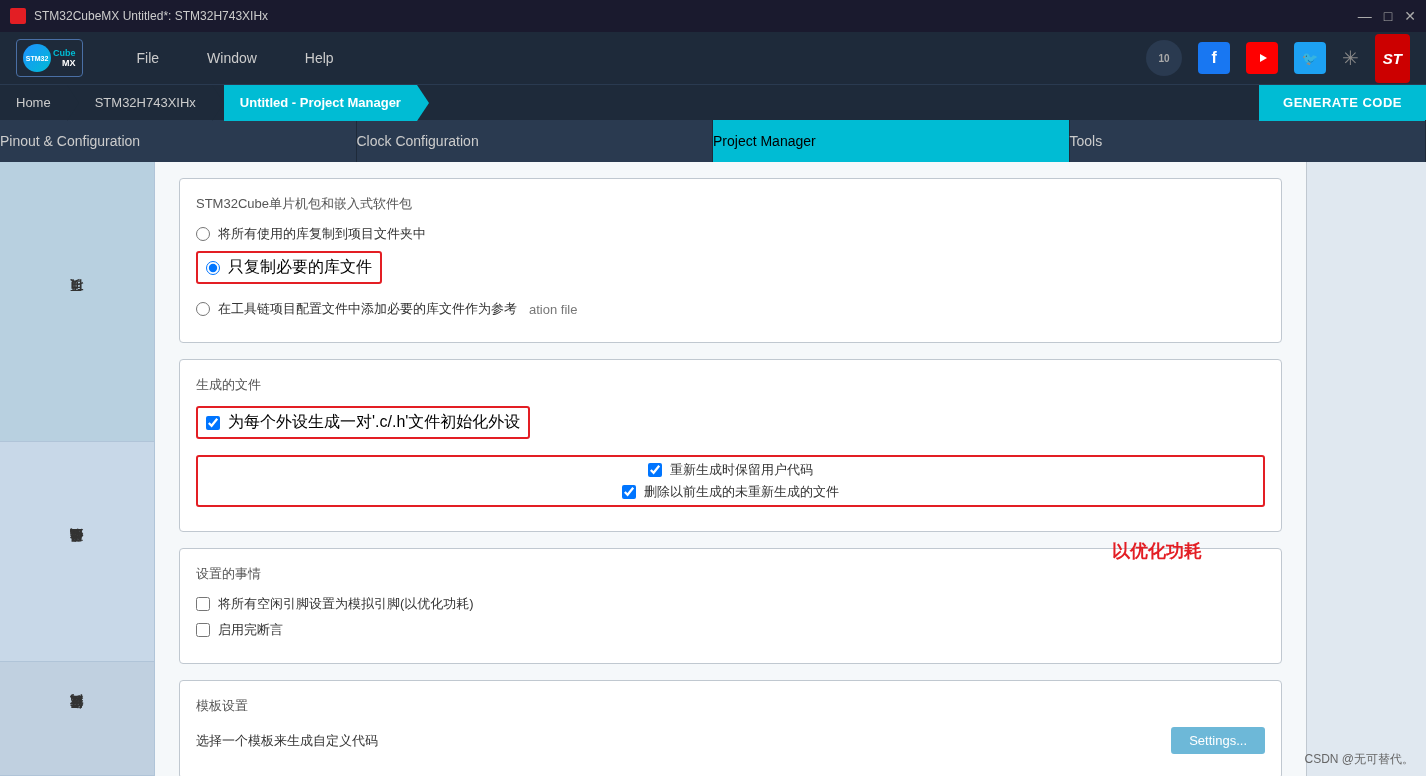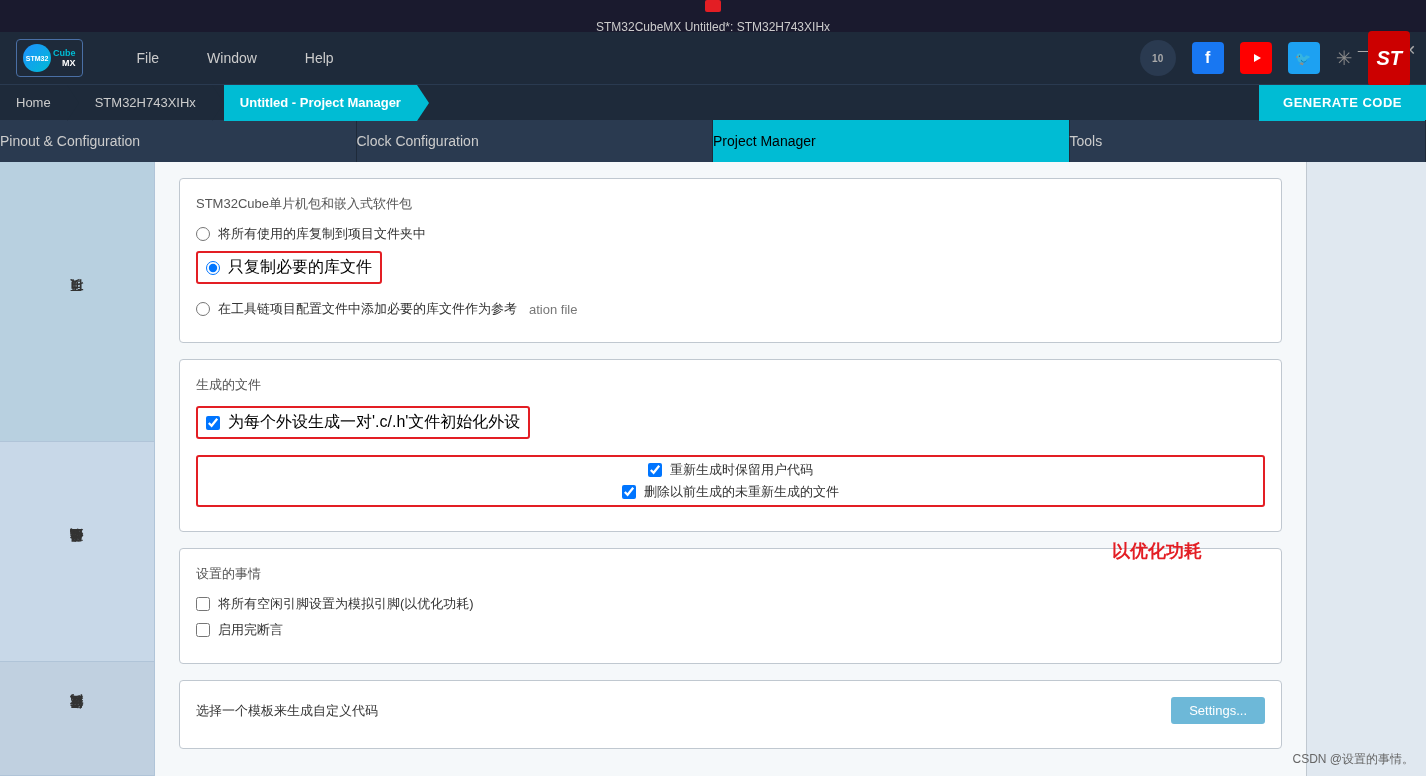--- a/index.html
+++ b/index.html
@@ -8,21 +8,20 @@
     
     .title-bar {
       background: #1a1a2e;
       color: #ccc;
       height: 32px;
       display: flex;
       align-items: center;
       padding: 0 10px;
       font-size: 12px;
       gap: 8px;
-      flex-direction: column;
     }
     .title-bar-icon { width: 16px; height: 16px; background: #e31e24; border-radius: 2px; display: inline-flex; align-items: center; justify-content: center; }
 
     
     .menu-bar {
       background: #1e2a3a;
       height: 52px;
       display: flex;
       align-items: center;
       padding: 0 16px;
@@ -67,21 +66,21 @@
     }
     .social-icon {
       width: 32px; height: 32px;
       border-radius: 4px;
       display: flex; align-items: center; justify-content: center;
       font-size: 18px; font-weight: bold;
     }
     .fb-icon { background: #1877f2; color: #fff; }
     .yt-icon { background: #ff0000; color: #fff; }
     .tw-icon { background: #1da1f2; color: #fff; }
-    .st-logo { background: #cc0000; color: #fff; padding: 16px 8px; border-radius: 4px; font-size: 20px; font-weight: bold; font-style: italic; }
+    .st-logo { background: #cc0000; color: #fff; padding: 16px 8px; border-radius: 4px; font-size: 15px; font-weight: bold; font-style: italic; }
 
     
     .breadcrumb-bar {
       background: #1e2a3a;
       height: 36px;
       display: flex;
       align-items: center;
       padding: 0 0 0 0;
       border-top: 1px solid #2a3a50;
     }
@@ -430,24 +429,25 @@
         <span>将所有空闲引脚设置为模拟引脚(以优化功耗)</span>
       </div>
 
       <div class="checkbox-item">
         <input type="checkbox" class="checkbox-input" style="">
         <span>启用完断言</span>
       </div>
     </div>
 
     <div class="section-box">
+      <div class="section-title">模板设置</div>
       <div style="display:flex;align-items:center;justify-content:space-between;margin-bottom:8px;">
         <span style="font-size:13px;color:#333;">选择一个模板来生成自定义代码</span>
         <button class="settings-btn">Settings...</button>
       </div>
 
     </div>
   </div>
 
   <div class="right-panel"></div>
 </div>
 
-<div class="watermark">CSDN @设置的事情。</div>
+<div class="watermark">CSDN @无可替代。</div>
 
 </body></html>

